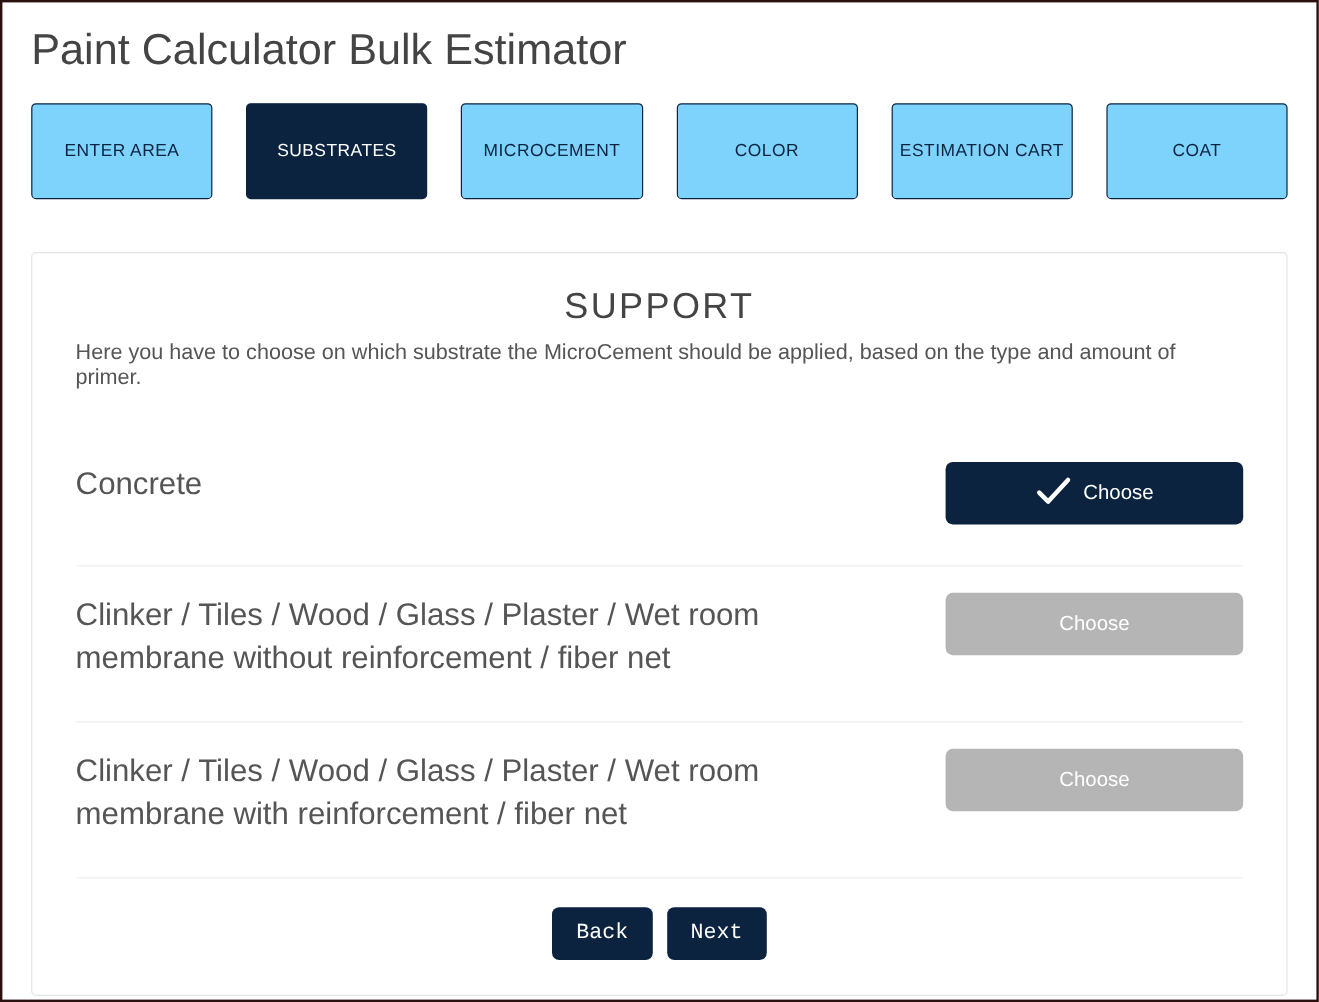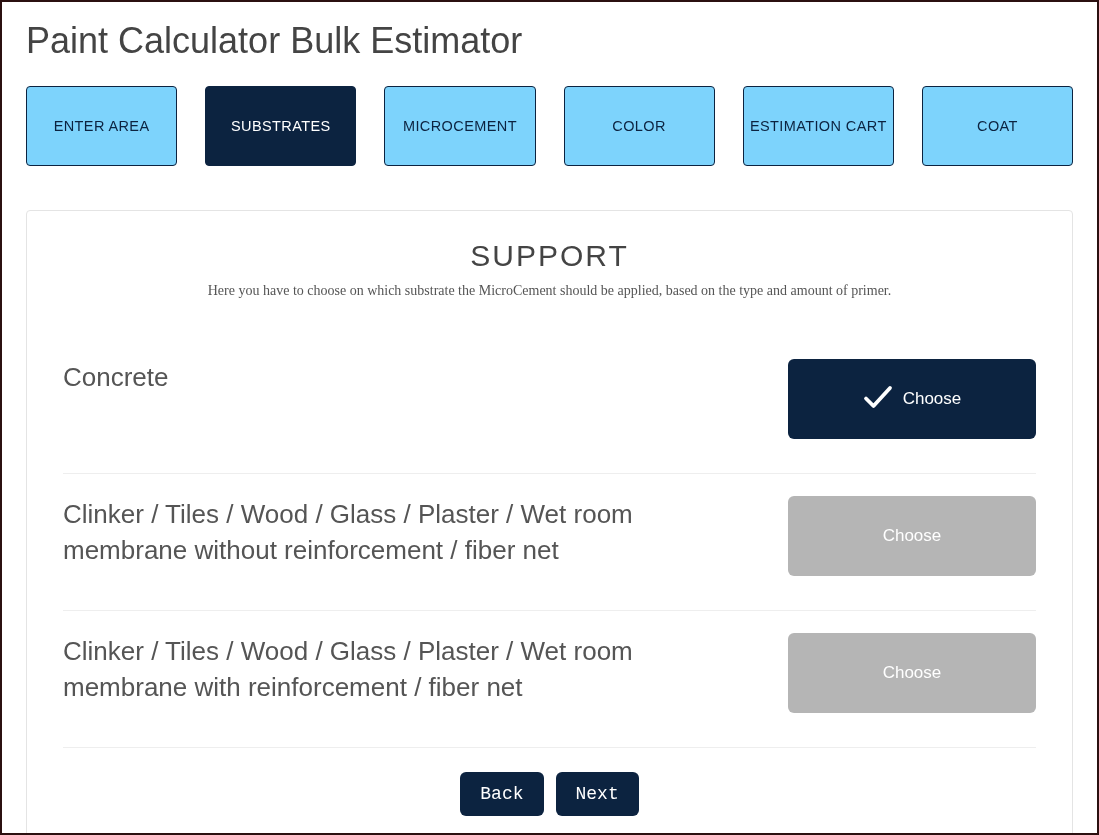--- a/index.html
+++ b/index.html
@@ -56,45 +56,44 @@
   }
   .panel-title {
     text-align: center;
     font-size: 30px;
     font-weight: 400;
     letter-spacing: 2px;
     color: #444;
     margin: 16px 0 10px 0;
   }
   .panel-sub {
-    text-align: center;
-    font-size: 14px;
+    text-align: left;
+    font-size: 18px;
     color: #555;
     margin-bottom: 38px;
-    font-family: Liberation Serif, serif;
   }
   .option-row {
     display: flex;
     align-items: flex-start;
     justify-content: space-between;
     padding: 22px 0 34px 0;
     border-bottom: 1px solid #eee;
     gap: 36px;
   }
   .option-row:last-of-type { border-bottom: 1px solid #eee; }
   .option-label {
     font-size: 26px;
     font-weight: 300;
     color: #555;
     line-height: 1.4;
     flex: 1 1 auto;
   }
   .choose-btn {
     flex: 0 0 248px;
-    height: 80px;
+    height: 52px;
     display: flex;
     align-items: center;
     justify-content: center;
     gap: 10px;
     background: #b5b5b5;
     color: #fff;
     font-size: 17px;
     border: none;
     border-radius: 6px;
     cursor: pointer;

